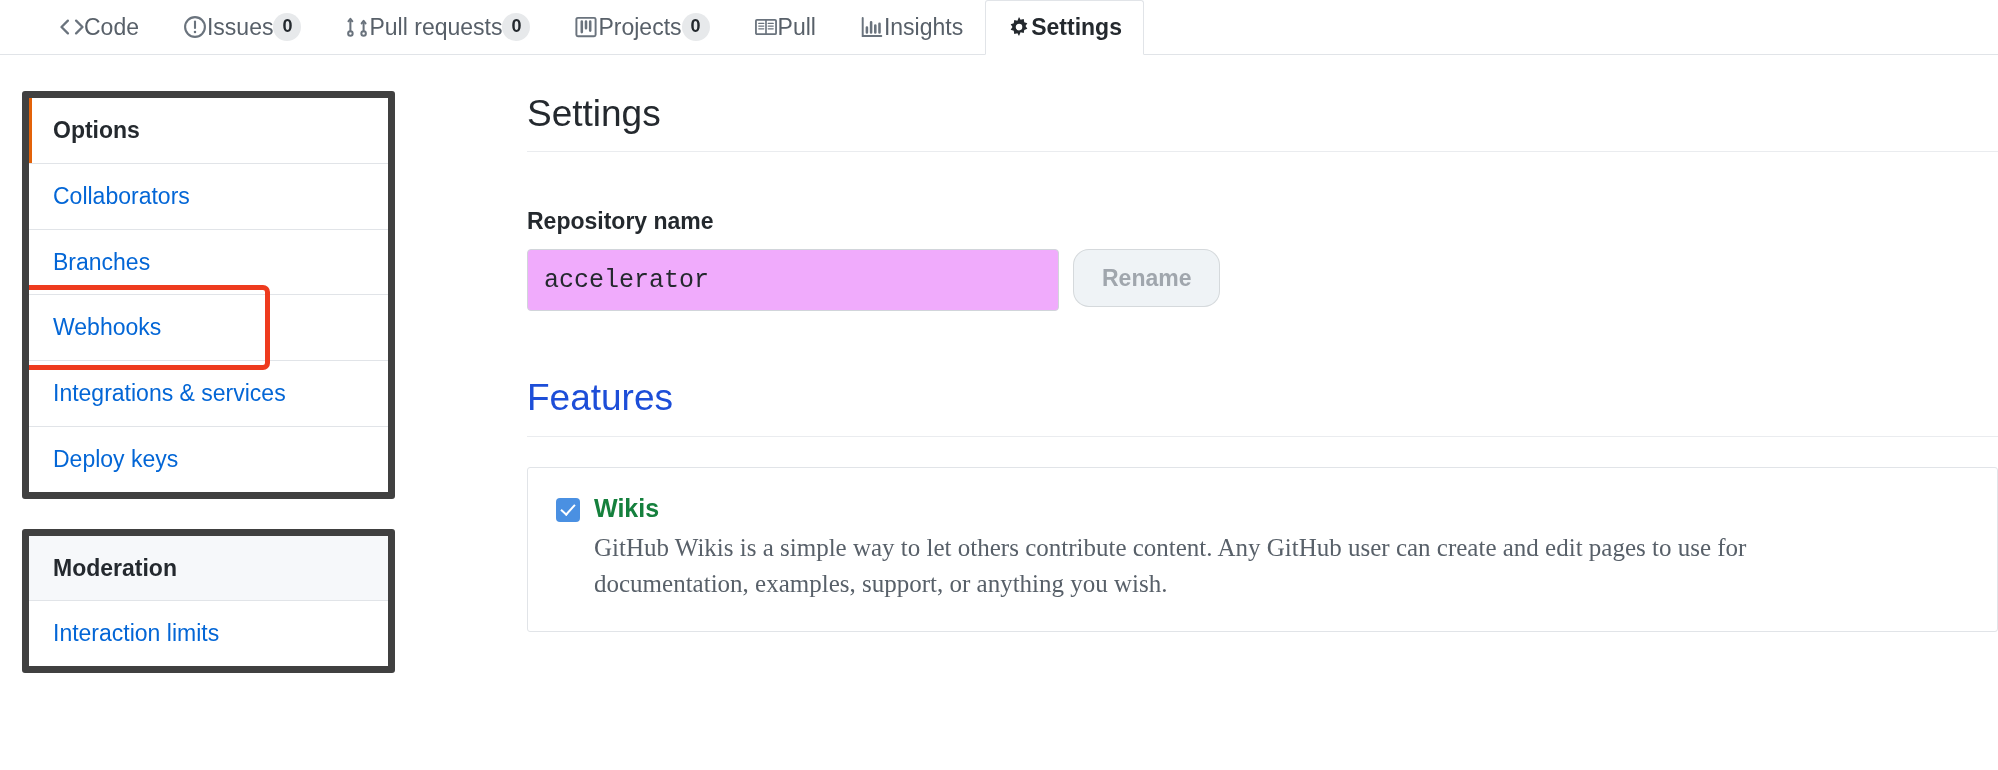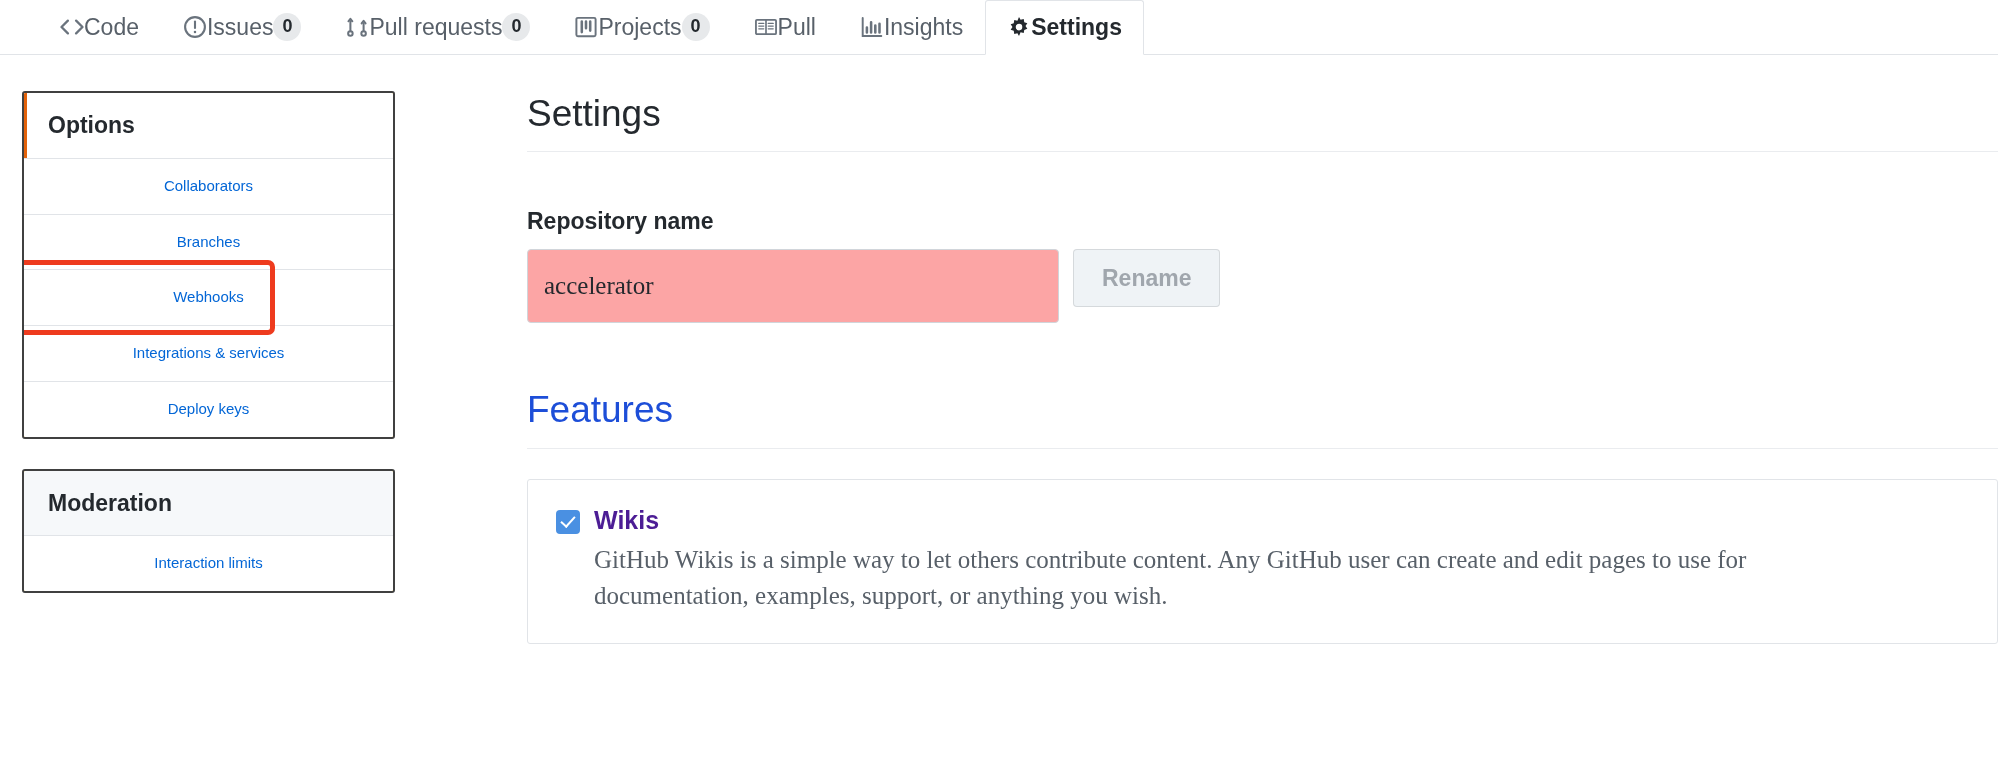--- a/index.html
+++ b/index.html
@@ -73,21 +73,21 @@
   
   .page {
     display: flex;
     padding: 36px 0 0 22px;
     gap: 0;
   }
 
   
   .sidebar { width: 373px; flex: 0 0 373px; }
   .menu {
-    border: 2px solid #404040;
+    border: 7px solid #404040;
     border-radius: 3px;
     background: #eab308;
     overflow: hidden;
   }
   .menu + .menu { margin-top: 30px; }
   .menu-heading {
     padding: 18px 24px;
     font-size: 23px;
     font-weight: bold;
     color: #24292e;
@@ -98,28 +98,27 @@
     background: #f6f8fa;
     color: #24292e;
   }
   .menu-heading.selected {
     box-shadow: inset 3px 0 0 #e36209;
     background: #ffffff;
   }
   .menu-item {
     display: block;
     padding: 18px 24px;
-    font-size: 15px;
+    font-size: 23px;
     color: #0366d6;
     border-bottom: 1px solid #e1e4e8;
     text-decoration: none;
     cursor: pointer;
     line-height: 1.25;
     background: #ffffff;
-    text-align: center;
   }
   .menu-item:last-child { border-bottom: none; }
   .menu-item.highlighted { position: relative; }
   .menu-item.highlighted::after {
     content: "";
     position: absolute;
     left: -13px;
     top: -10px;
     right: 118px;
     bottom: -10px;
@@ -148,40 +147,40 @@
   .field-label {
     display: block;
     font-size: 23px;
     font-weight: bold;
     color: #24292e;
     margin-bottom: 14px;
   }
   .field-row { display: flex; align-items: flex-start; gap: 14px; }
   .text-input {
     width: 532px;
-    height: 74px;
+    height: 62px;
     padding: 0 16px;
     font-size: 25px;
-    font-family: Liberation Serif, serif;
-    color: #24292e;
-    background: #fca5a5;
+    font-family: Liberation Mono, monospace;
+    color: #24292e;
+    background: #f0abfc;
     border: 1px solid #d1d5da;
     border-radius: 4px;
     outline: none;
   }
   .btn {
     height: 58px;
     padding: 0 28px;
     font-size: 23px;
     font-family: "Liberation Sans", sans-serif;
     font-weight: bold;
     color: #a0a6ad;
     background: #eff3f6;
     border: 1px solid rgba(27,31,35,0.12);
-    border-radius: 4px;
+    border-radius: 16px;
     cursor: default;
   }
 
   .features-title {
     font-size: 37px;
     font-weight: normal;
     color: #1d4ed8;
     margin: 64px 0 0 0;
     padding-bottom: 14px;
     border-bottom: 1px solid #eaecef;
@@ -213,21 +212,21 @@
     width: 6px;
     height: 12px;
     border: solid #ffffff;
     border-width: 0 2.5px 2.5px 0;
     transform: rotate(42deg);
   }
   .feature-texts { flex: 1 1 auto; min-width: 0; }
   .feature-name {
     font-size: 25px;
     font-weight: bold;
-    color: #4c1d95;
+    color: #15803d;
     line-height: 1.3;
     cursor: pointer;
   }
   .feature-desc {
     font-size: 25px;
     color: #586069;
     line-height: 1.45;
     margin-top: 6px;
     white-space: pre-wrap;
     font-family: Liberation Serif, serif;

